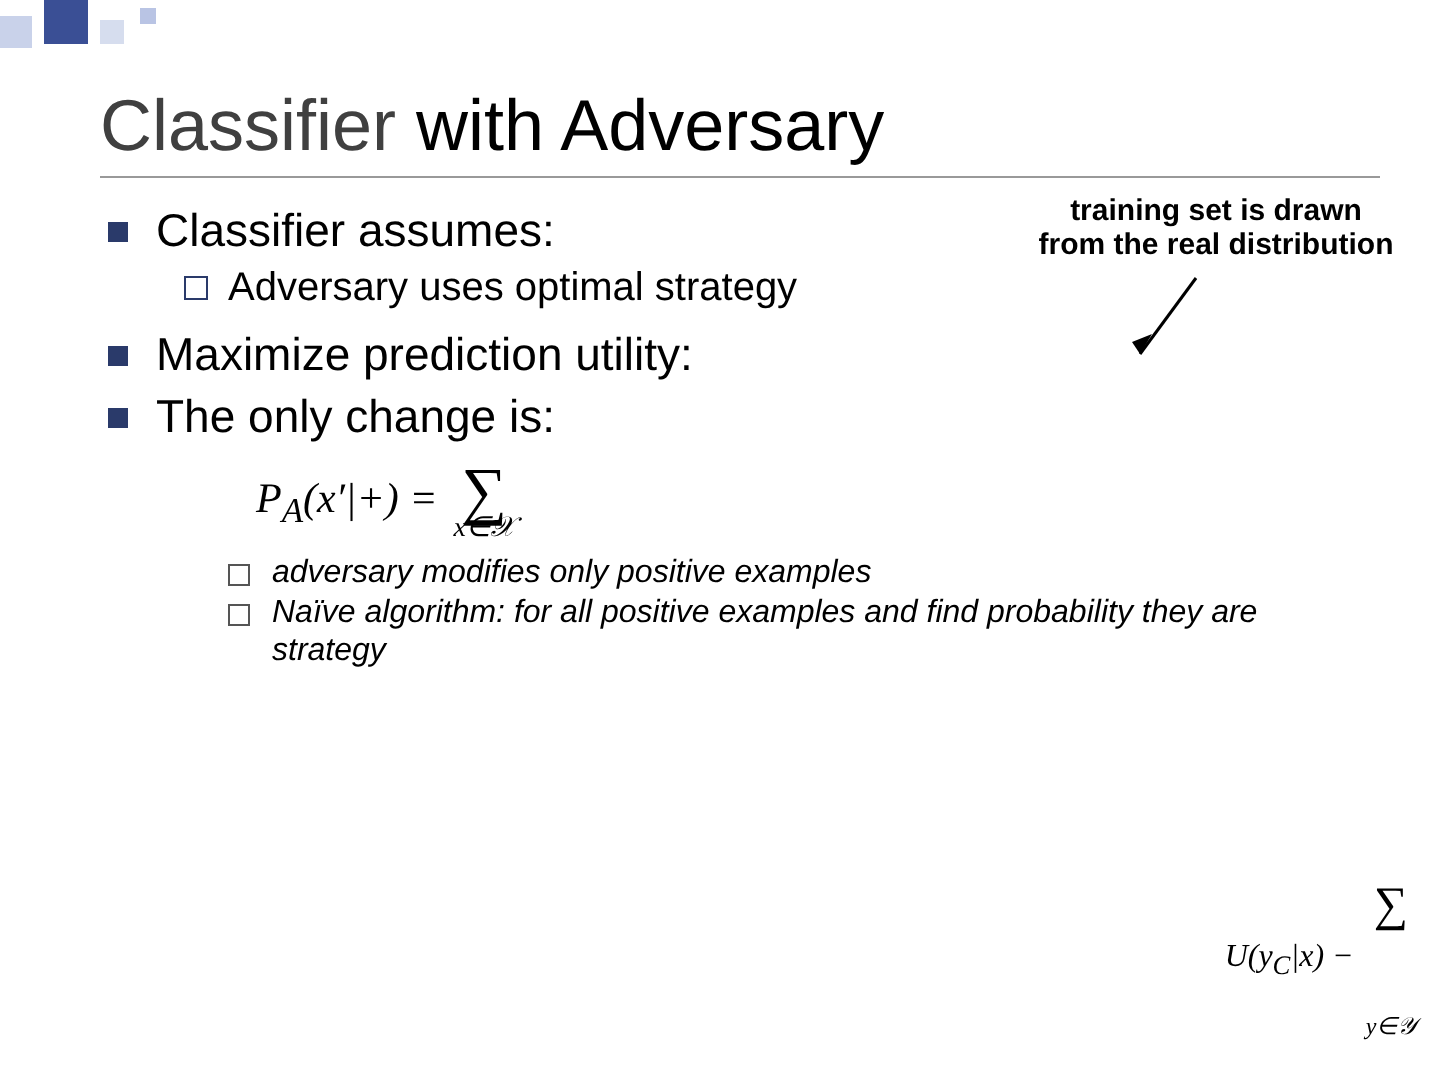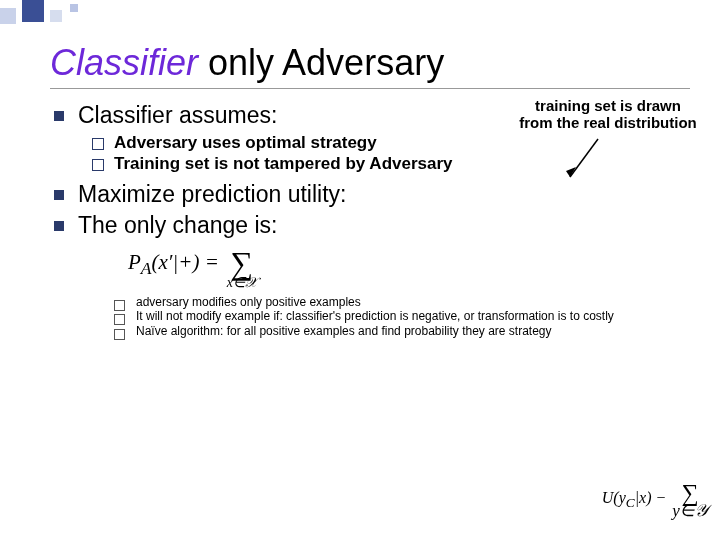--- a/index.html
+++ b/index.html
@@ -22,21 +22,21 @@
   }
   .content {
     padding: 42px 30px 10px 50px;
   }
   .title {
     font-size: 36px;
     font-weight: normal;
     margin-bottom: 4px;
     color: #000;
   }
-  .title .accent { color: #6d28d9; font-style: italic; }
+  .title .accent { color: #404040; }
   .rule {
     border: none;
     border-bottom: 1.5px solid #999;
     margin: 2px 0 12px 0;
     width: 640px;
   }
   .body { position: relative; }
   .annotation {
     position: absolute;
     right: -8px;
@@ -70,44 +70,44 @@
     content: "";
     position: absolute;
     left: 4px;
     top: 10px;
     width: 10px;
     height: 10px;
     background: #2a3a6a;
   }
   ul.lvl2 {
     list-style: none;
-    font-size: 17px;
+    font-size: 20px;
     margin: 2px 0 6px 12px;
-    font-weight: bold;
   }
   ul.lvl2 > li {
     position: relative;
     padding-left: 24px;
     line-height: 1.25;
   }
   ul.lvl2 > li::before {
     content: "";
     position: absolute;
     left: 2px;
     top: 6px;
     width: 10px;
     height: 10px;
     border: 1.5px solid #2a3a6a;
     background: transparent;
   }
   ul.lvl3 {
     list-style: none;
-    font-size: 12px;
+    font-size: 16px;
     margin: 4px 0 0 64px;
     max-width: 590px;
+    font-style: italic;
   }
   ul.lvl3 > li {
     position: relative;
     padding-left: 22px;
     line-height: 1.2;
     margin-bottom: 0px;
   }
   ul.lvl3 > li::before {
     content: "";
     position: absolute;
@@ -117,20 +117,21 @@
     height: 9px;
     border: 1.5px solid #555;
     background: transparent;
   }
   .formula-main {
     margin: 10px 0 6px 78px;
     font-family: "Times New Roman", serif;
     font-size: 21px;
     font-style: italic;
     display: flex;
+    align-items: center;
     gap: 8px;
   }
   .sigma-block {
     display: inline-flex;
     flex-direction: column;
     align-items: center;
     line-height: 0.85;
   }
   .sigma-block .big { font-size: 32px; font-style: normal; }
   .sigma-block .sub { font-size: 14px; font-style: italic; }
@@ -139,71 +140,69 @@
     right: 12px;
     bottom: 22px;
     font-family: "Times New Roman", serif;
     font-style: italic;
     font-size: 16px;
     display: flex;
     align-items: center;
     gap: 6px;
   }
   .formula-corner .sigma-block .big { font-size: 24px; }
-  .formula-corner .sigma-block .sub { font-size: 17px; }
+  .formula-corner .sigma-block .sub { font-size: 12px; margin-top: 44px; }
 </style>
 </head>
 <body>
 
 <div class="deco">
   <div class="sq" style="left:0;top:8px;width:16px;height:16px;background:#c9d2ea"></div>
   <div class="sq" style="left:22px;top:0;width:22px;height:22px;background:#3a4f95"></div>
   <div class="sq" style="left:50px;top:10px;width:12px;height:12px;background:#d6ddee"></div>
   <div class="sq" style="left:70px;top:4px;width:8px;height:8px;background:#b9c4e4"></div>
 </div>
 
 <div class="content">
   <h1 class="title">
-    <span class="accent">Classifier</span><span> only Adversary</span>
+    <span class="accent">Classifier</span><span> with Adversary</span>
   </h1>
   <hr class="rule">
 
   <div class="body">
 
     <div class="annotation">training set is drawn from the real distribution</div>
     <svg class="arrow-svg" viewBox="0 0 40 48">
       <line x1="34" y1="2" x2="6" y2="40" stroke="#000" stroke-width="1.5"></line>
       <polygon points="6,40 12,30 2,34" fill="#000"></polygon>
     </svg>
 
     <ul class="lvl1">
       <li>
         <span>Classifier assumes:</span>
         <ul class="lvl2">
           <li>Adversary uses optimal strategy</li>
-          <li>Training set is not tampered by Adversary</li>
         </ul>
       </li>
       <li>Maximize prediction utility:</li>
       <li>The only change is:</li>
     </ul>
 
     <div class="formula-main">
       <span>
         <span>P</span><sub>A</sub><span>(x′|+) = </span>
       </span>
       <span class="sigma-block">
         <span class="big">∑</span>
         <span class="sub">x∈𝒳</span>
       </span>
     </div>
 
     <ul class="lvl3">
       <li>adversary modifies only positive examples</li>
-      <li>It will not modify example if: classifier's prediction is negative, or transformation is to costly</li>
       <li>Naïve algorithm: for all positive examples and find probability they are strategy</li>
     </ul>
 
   </div>
 </div>
 
 <div class="formula-corner">
   <span>
     <span>U(y</span><sub>C</sub><span>|x) − </span>
   </span>

